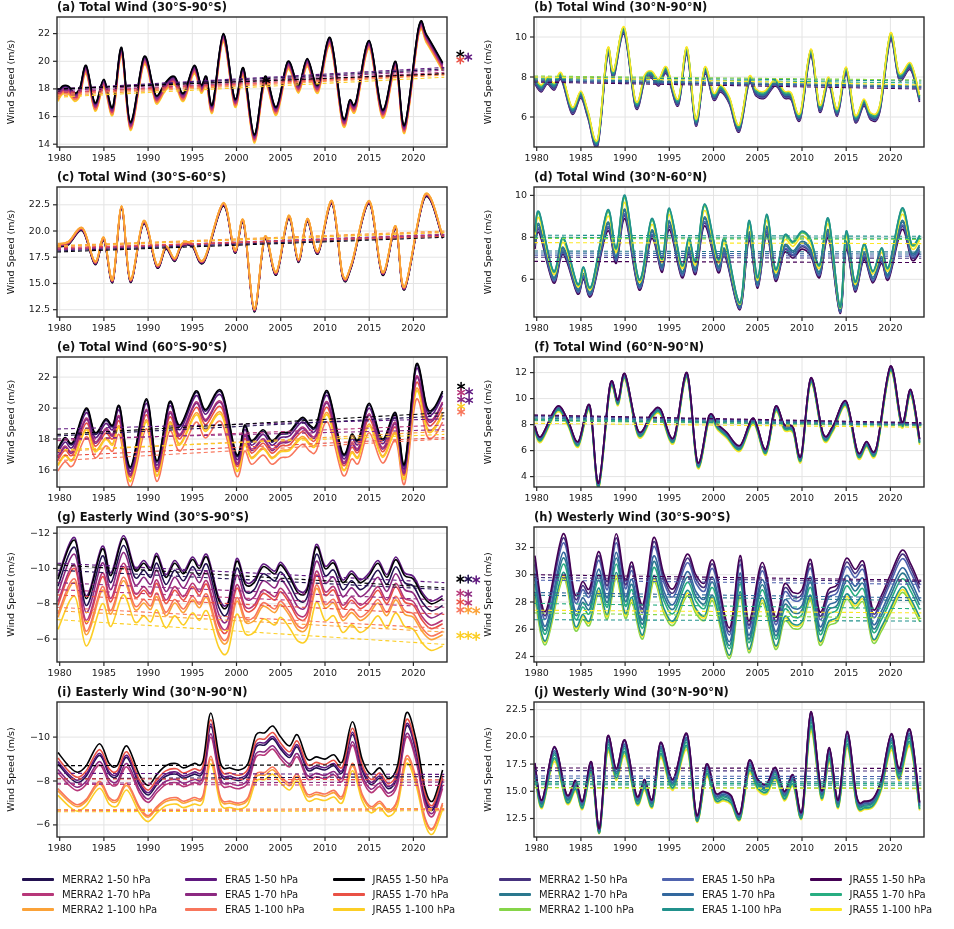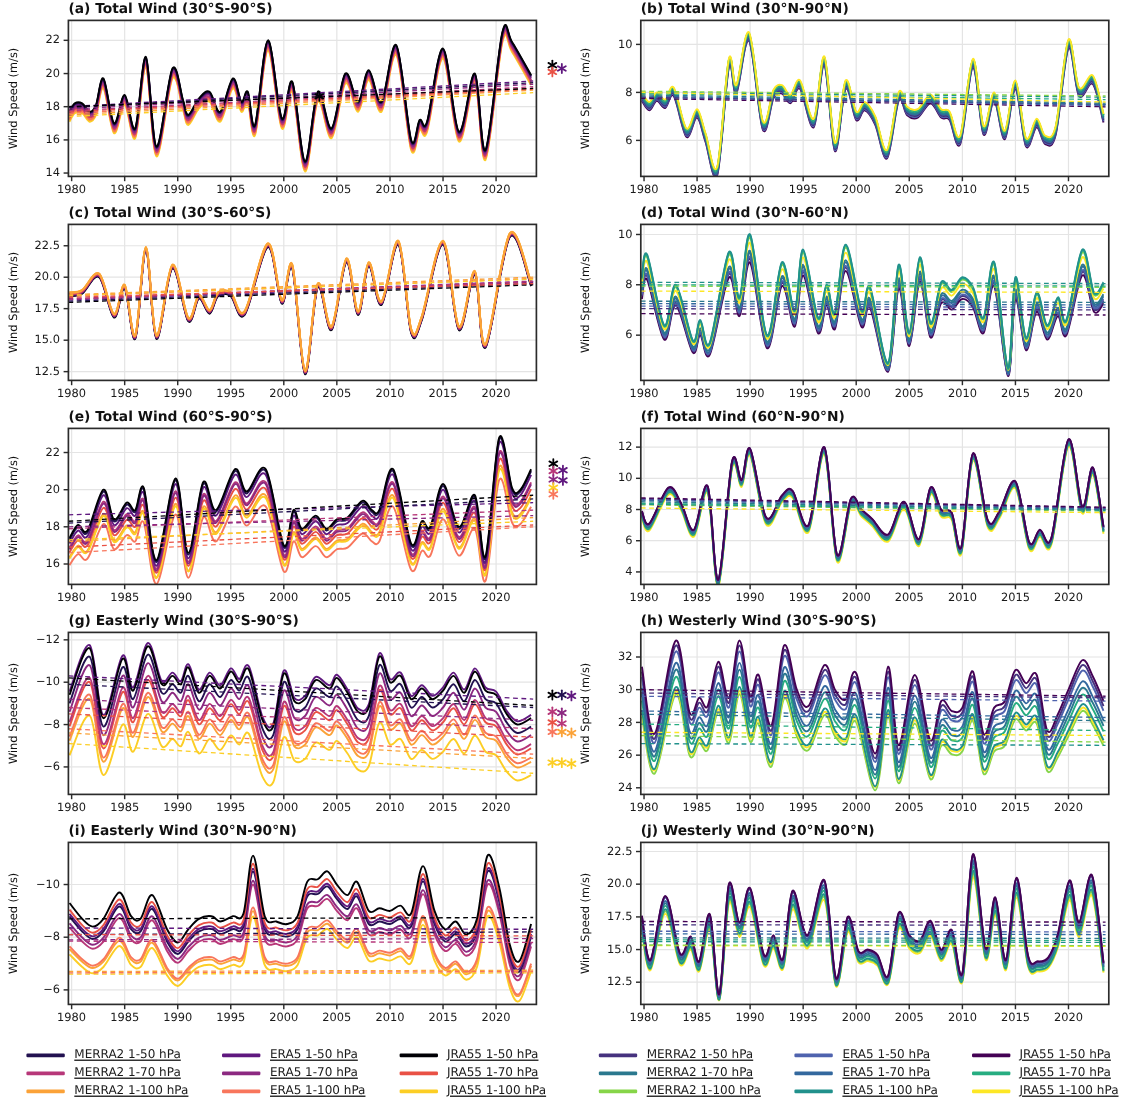--- a/index.html
+++ b/index.html
@@ -6,21 +6,21 @@
   .figure{
     width:954px;height:929px;background:#ffffff;
     font-family:"DejaVu Sans",sans-serif;
     position:relative;overflow:hidden;
   }
   .panels{display:grid;grid-template-columns:477px 477px;}
   .panels svg{display:block;overflow:visible;}
   .legends{display:flex;width:954px;padding-top:14px;box-sizing:border-box;}
   .legend{width:477px;display:grid;grid-template-columns:auto auto auto;
     column-gap:28px;row-gap:4px;justify-content:center;align-content:start;}
-  .legend-item{display:flex;align-items:center;gap:8px;text-decoration:underline;}
+  .legend-item{display:flex;align-items:center;gap:8px;}
   .legend-swatch{width:32px;height:3px;border-radius:1px;flex:0 0 auto;}
   .legend-label{font-size:10px;color:#1a1a1a;white-space:nowrap;}
 </style>
 </head>
 <body>
 
 <div class="figure">
   <div id="panels" class="panels">
       <svg width="477" height="170" viewBox="0 0 477 170">
         <defs>

